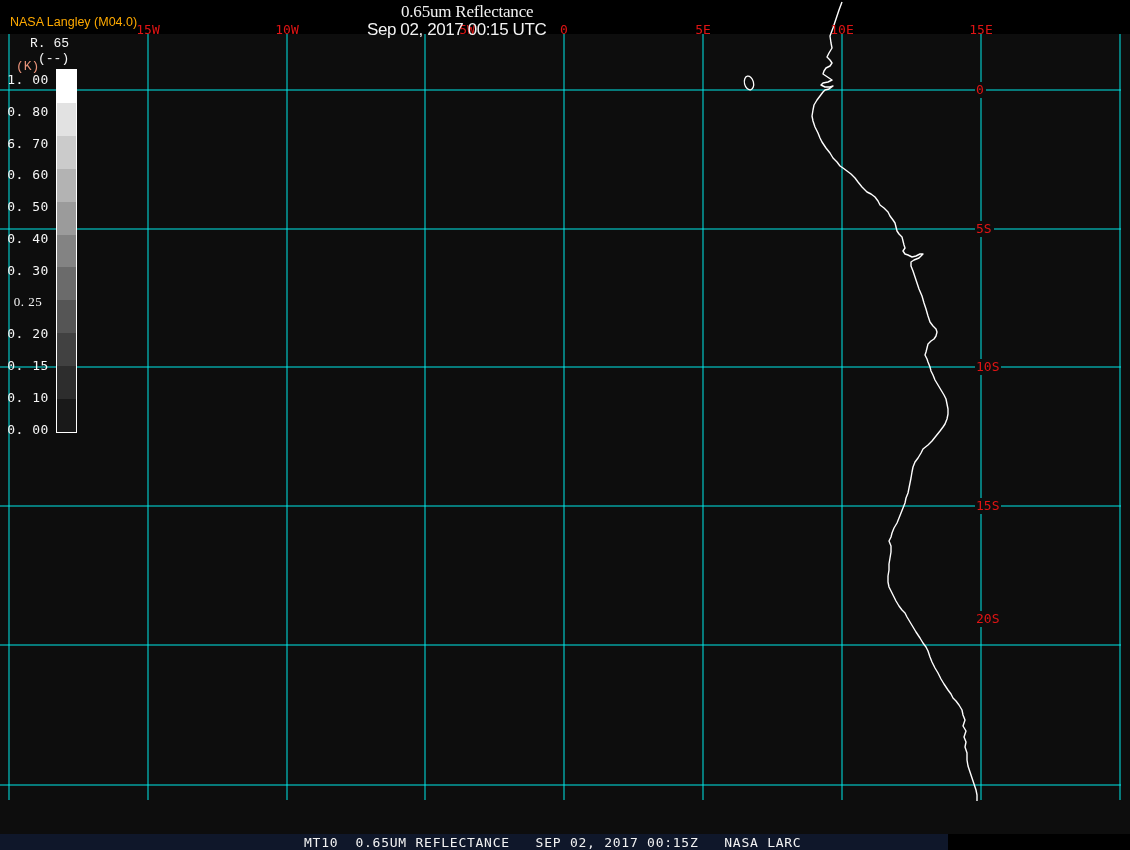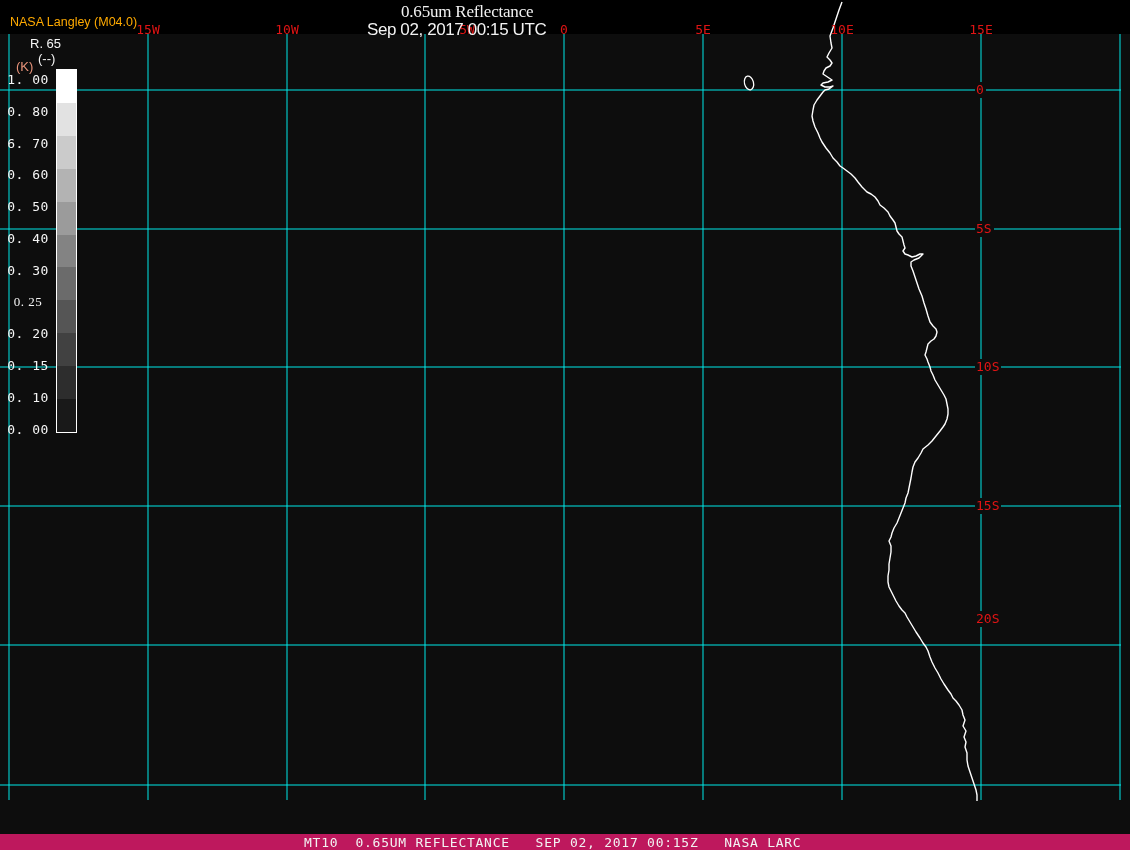--- a/index.html
+++ b/index.html
@@ -21,33 +21,33 @@
     position:absolute;left:975px;transform:translateY(-50%);z-index:3;
     font-family:"DejaVu Sans Mono",monospace;font-size:13px;color:#e01414;
     background:#0d0d0d;padding:0 2px 1px 1px;white-space:pre;
   }
   .cbar-label{
     position:absolute;left:6px;width:44px;text-align:center;transform:translateY(-50%);z-index:3;
     font-family:"DejaVu Sans Mono",monospace;font-size:13px;color:#f5f5f5;
     letter-spacing:0.5px;white-space:pre;
   }
   .legend-title{
-    position:absolute;z-index:3;font-family:Liberation Sans, sans-serif;
+    position:absolute;z-index:3;font-family:Liberation Mono, monospace;
     font-size:13px;color:#f5f5f5;white-space:pre;text-align:right;
   }
   #legend-name{left:30px;top:36px;}
   #legend-units{left:38px;top:51px;}
   #legend-units-alt{left:16px;top:59px;color:#e8937a;}
   #colorbar{
     position:absolute;left:56px;top:69px;width:21px;height:364px;z-index:2;
     border:1px solid #ffffff;box-sizing:border-box;
     display:flex;flex-direction:column;
   }
   #colorbar .seg{flex:1 1 auto;}
-  #footer-bar{position:absolute;left:0;top:834px;width:1130px;height:16px;background:#be185d;z-index:5;}
+  #footer-bar{position:absolute;left:0;top:834px;width:948px;height:16px;background:#0f172a;z-index:5;}
   #footer-text{
     position:absolute;left:304px;top:1px;
     font-family:"DejaVu Sans Mono",monospace;font-size:13px;color:#f2f2f2;
     letter-spacing:0.75px;white-space:pre;
   }
 </style>
 </head>
 <body>
 
 <div id="screen">

